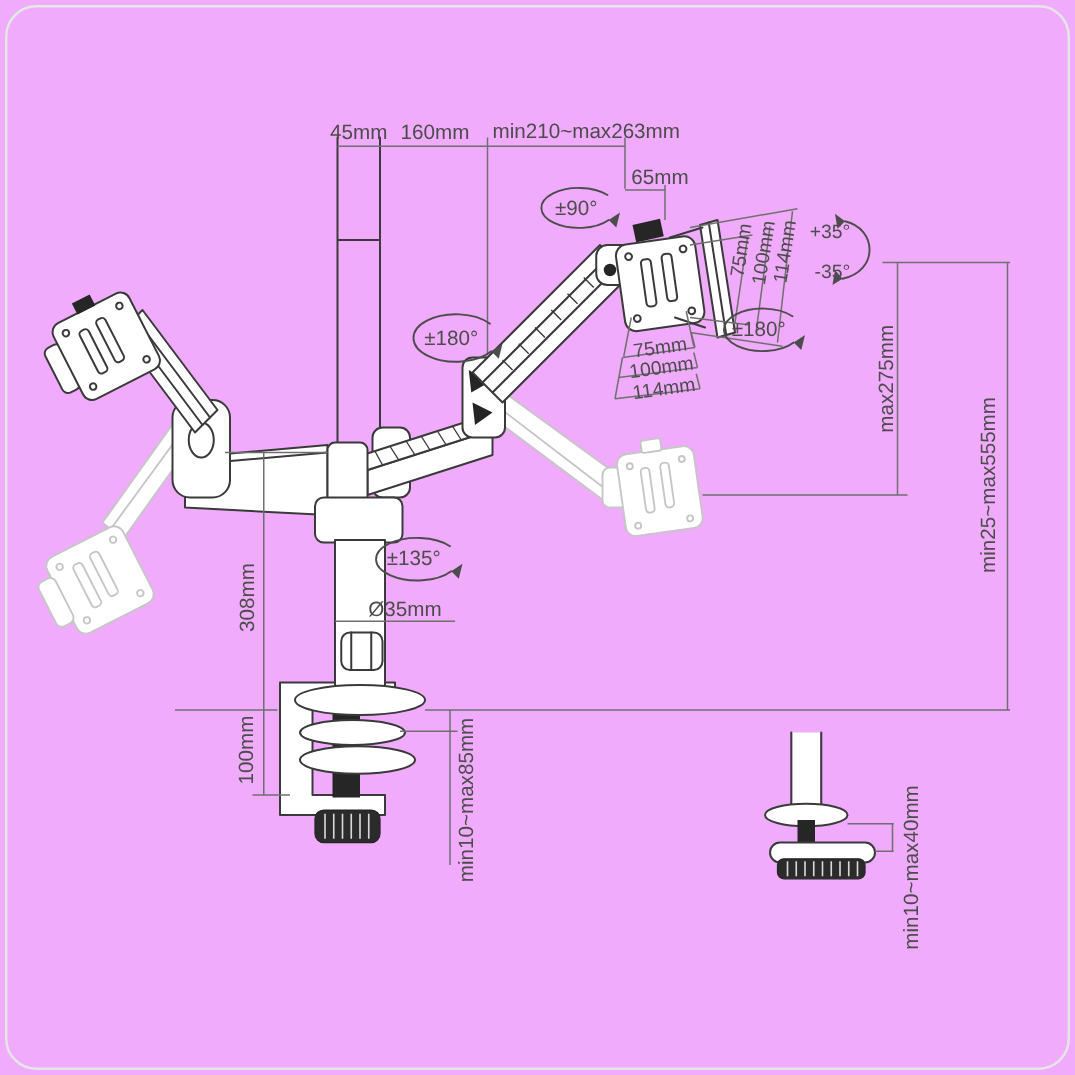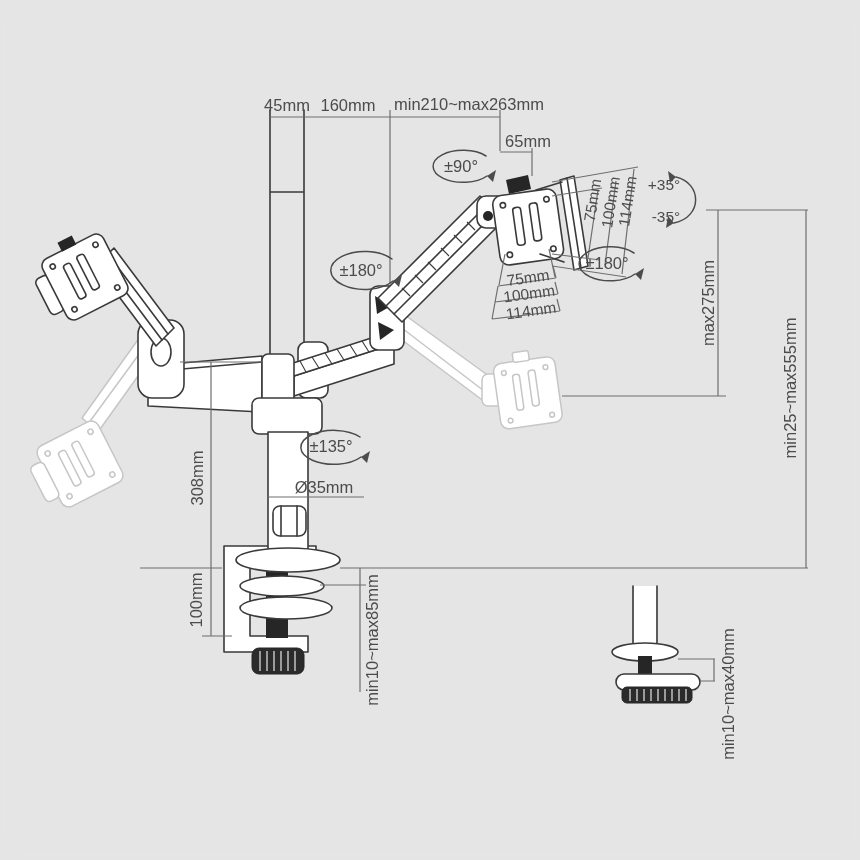--- a/index.html
+++ b/index.html
@@ -1,16 +1,16 @@
 <!DOCTYPE html>
 <html><head>
 <meta charset="utf-8">
 <style>
   html,body{margin:0;padding:0;background:#ffffff;}
-  .stage{position:relative;width:860px;height:860px;background:#e5e5e5;overflow:hidden;}
+  .stage{position:relative;width:860px;height:860px;background:#f0abfc;overflow:hidden;}
   svg{display:block;}
   .lbl{font-family:"Liberation Sans",sans-serif;font-size:16.5px;fill:#4c4c4c;text-anchor:middle;}
   .lbl-sm{font-family:"Liberation Sans",sans-serif;font-size:15.5px;fill:#4c4c4c;text-anchor:middle;}
   .art{stroke:#3a3a3a;stroke-width:1.6;fill:none;stroke-linejoin:round;stroke-linecap:round;}
   .artf{stroke:#3a3a3a;stroke-width:1.6;fill:#ffffff;stroke-linejoin:round;stroke-linecap:round;}
   .dim{stroke:#6f6f6f;stroke-width:1.2;fill:none;stroke-linecap:butt;}
   .ghost{stroke:#c6c6c6;stroke-width:1.5;fill:none;stroke-linejoin:round;}
   .ghostf{stroke:#c6c6c6;stroke-width:1.5;fill:#ffffff;stroke-linejoin:round;}
   .dark{fill:#262626;stroke:none;}
   .arc{stroke:#4c4c4c;stroke-width:1.5;fill:none;stroke-linecap:round;}

